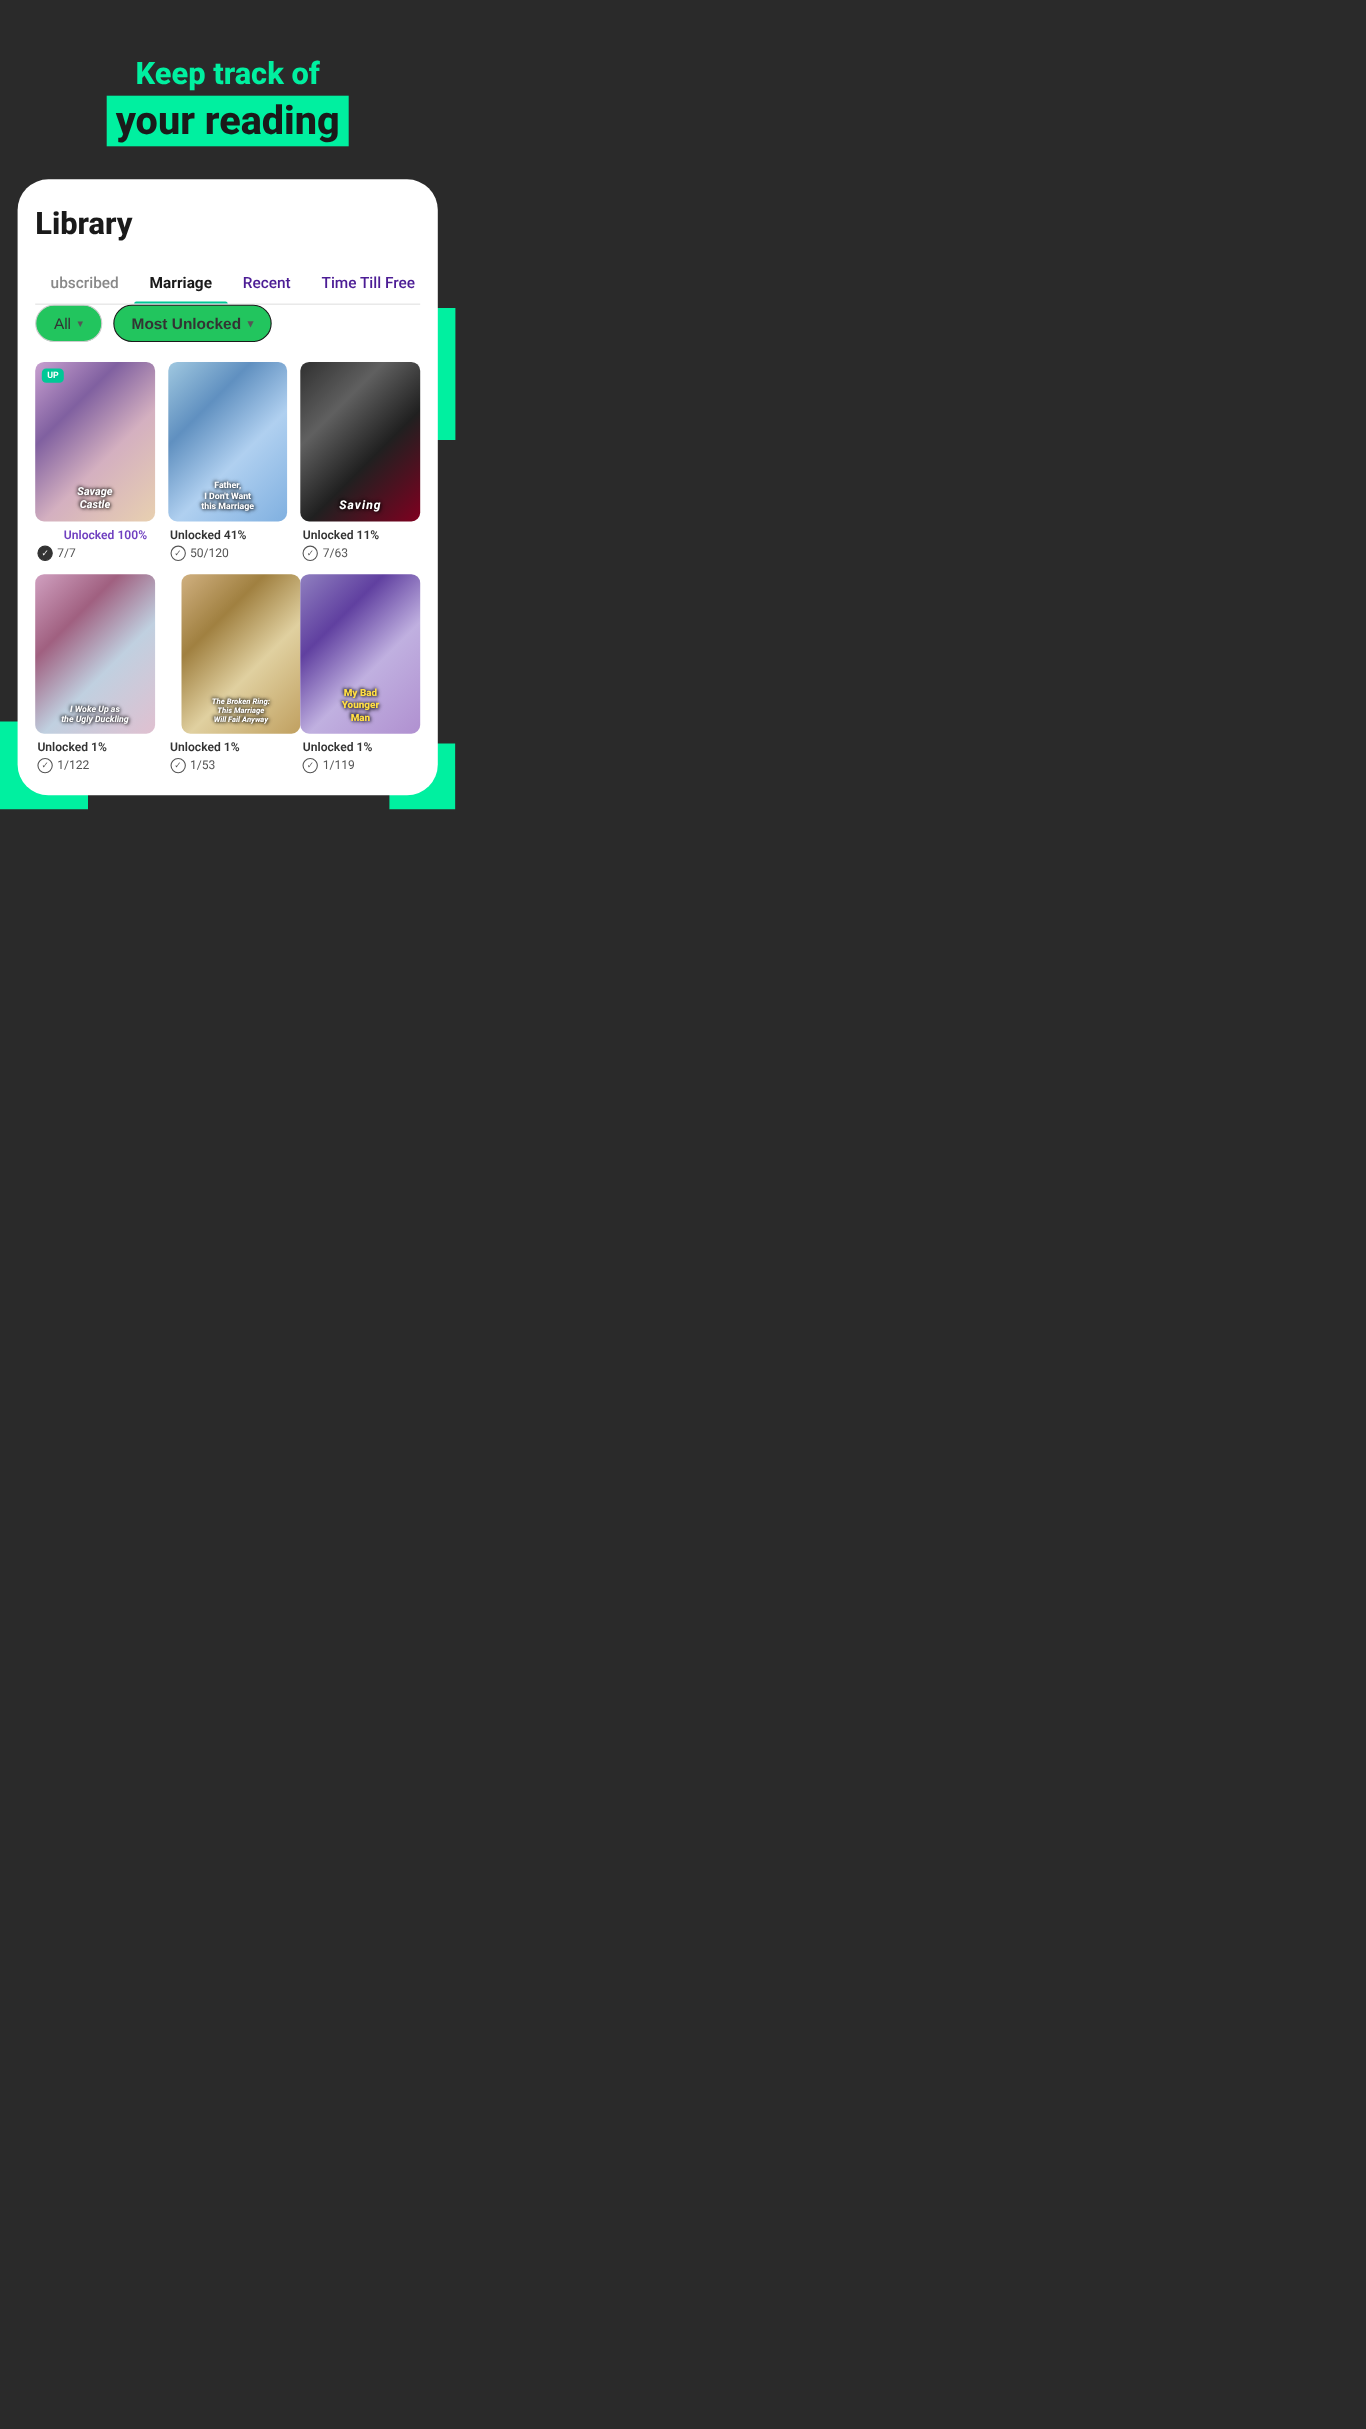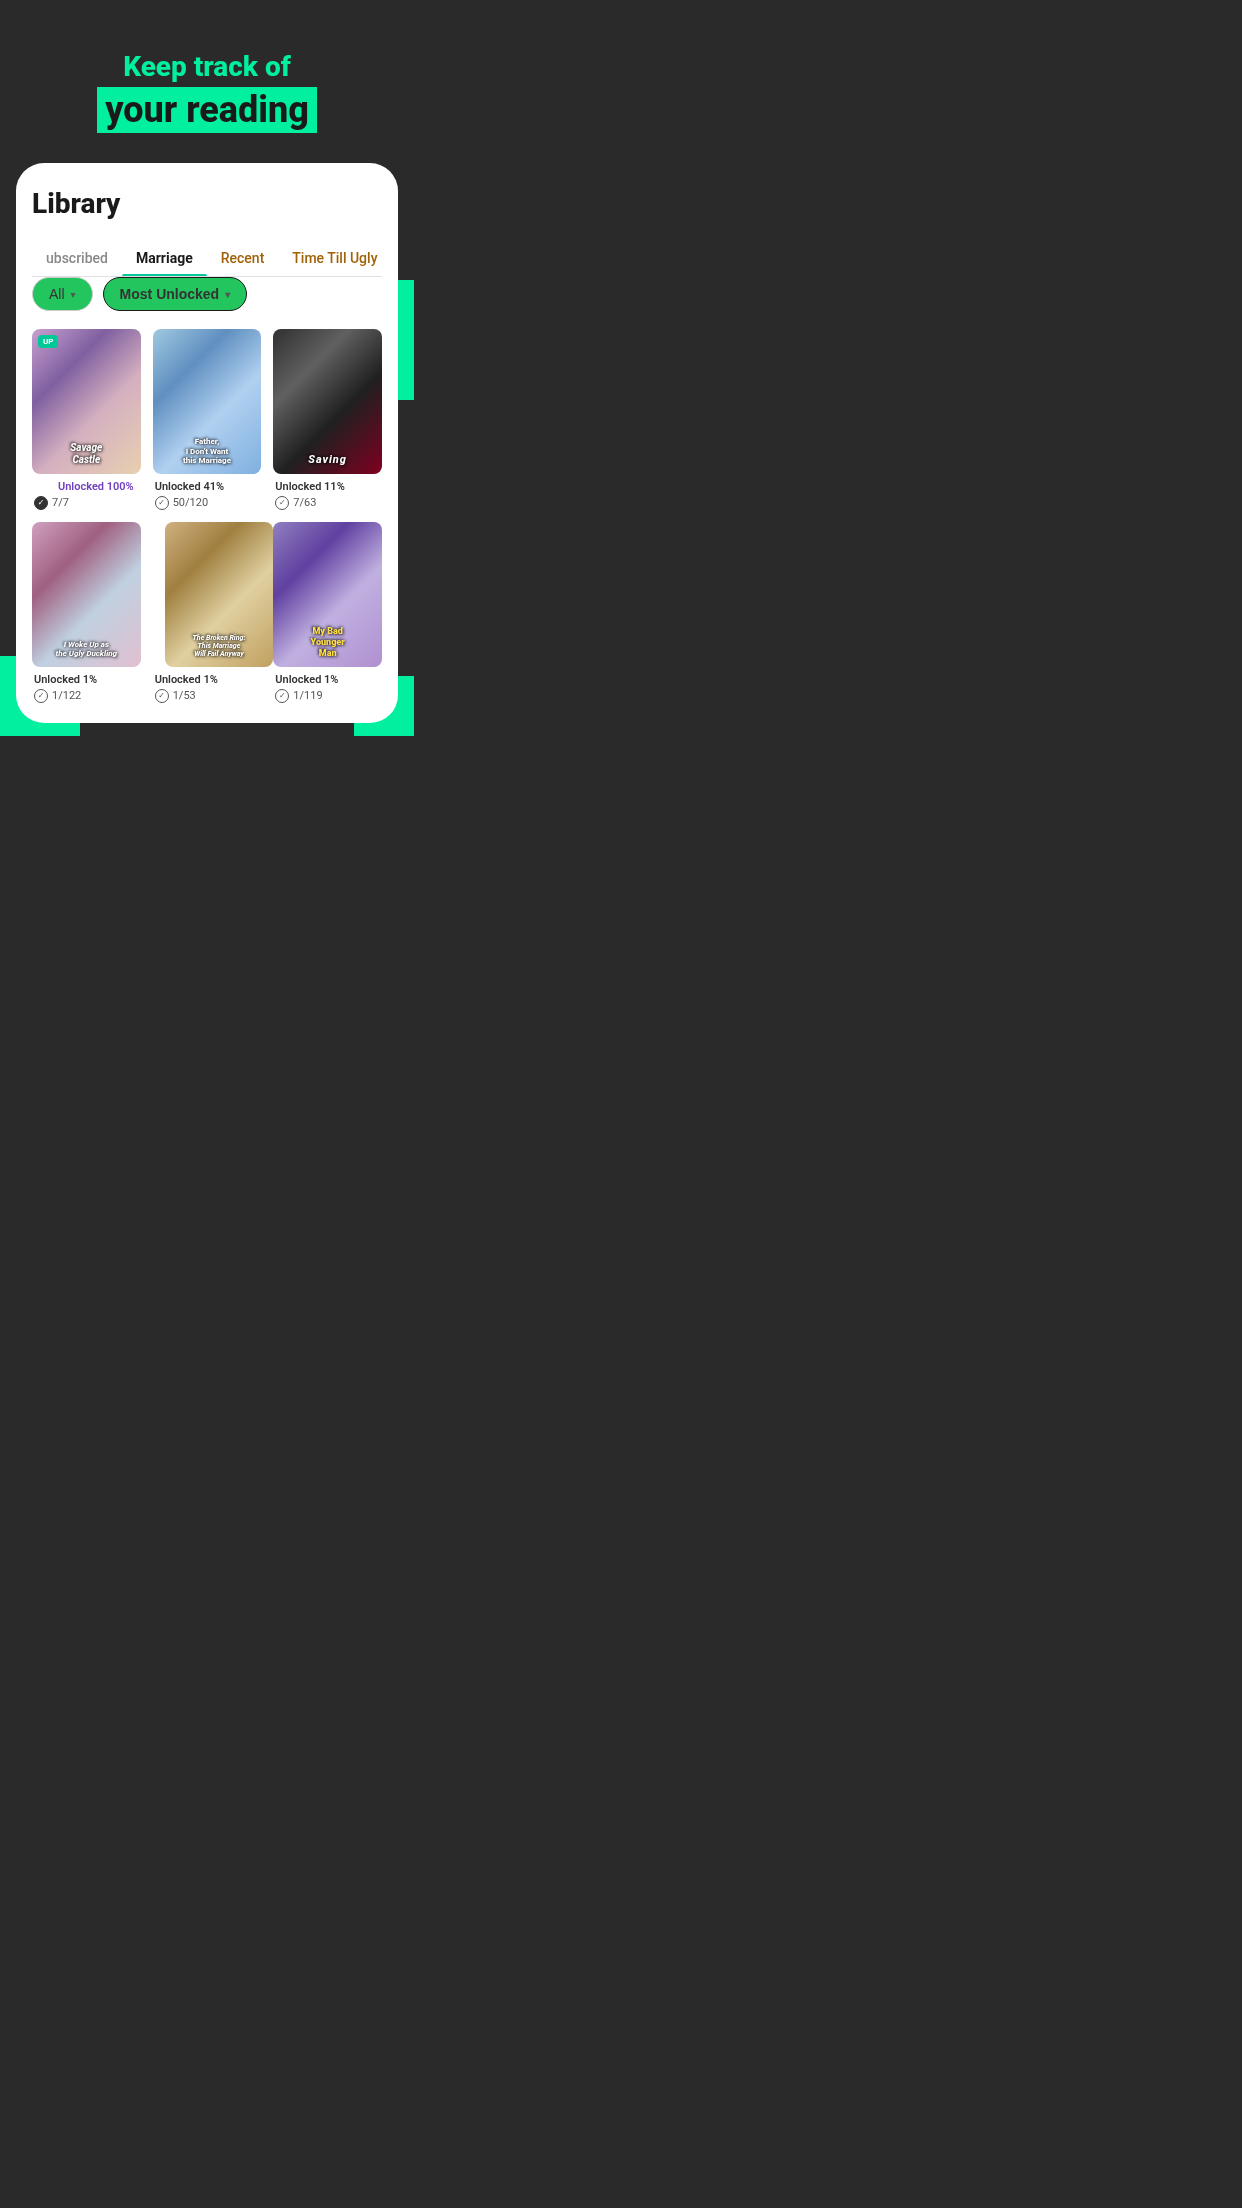--- a/index.html
+++ b/index.html
@@ -88,21 +88,21 @@
       display: flex;
       border-bottom: 1px solid #e0e0e0;
       margin-bottom: 0;
       overflow: hidden;
     }
 
     .tab {
       padding: 10px 14px;
       font-size: 14px;
       font-weight: 500;
-      color: #a16207;
+      color: #4c1d95;
       cursor: pointer;
       white-space: nowrap;
       position: relative;
     }
 
     .tab.active {
       color: #1a1a1a;
       font-weight: 700;
     }
 
@@ -292,21 +292,21 @@
     <div class="tab truncated">
       <span>ubscribed</span>
     </div>
     <div class="tab active">
       <span>Marriage</span>
     </div>
     <div class="tab">
       <span>Recent</span>
     </div>
     <div class="tab">
-      <span>Time Till Ugly</span>
+      <span>Time Till Free</span>
     </div>
   </div>
 
   <div class="filter-row">
     <button class="filter-btn">
       <span>All</span>
       <span class="chevron">▾</span>
     </button>
     <button class="filter-btn active">
       <span>Most Unlocked</span>

